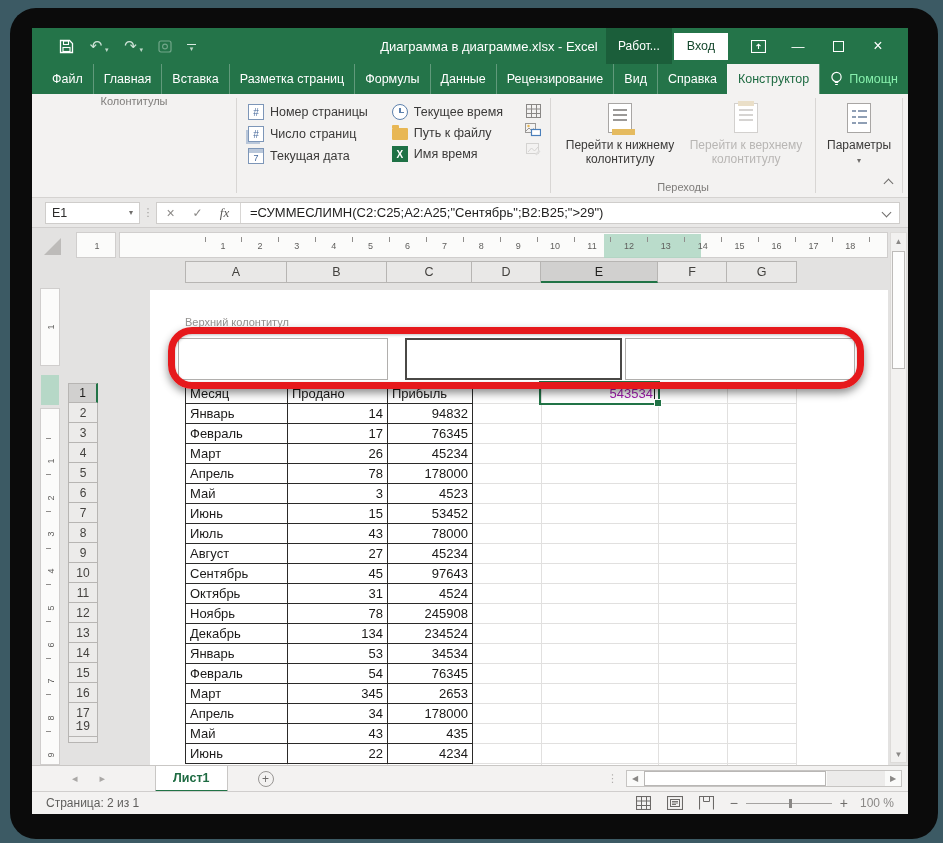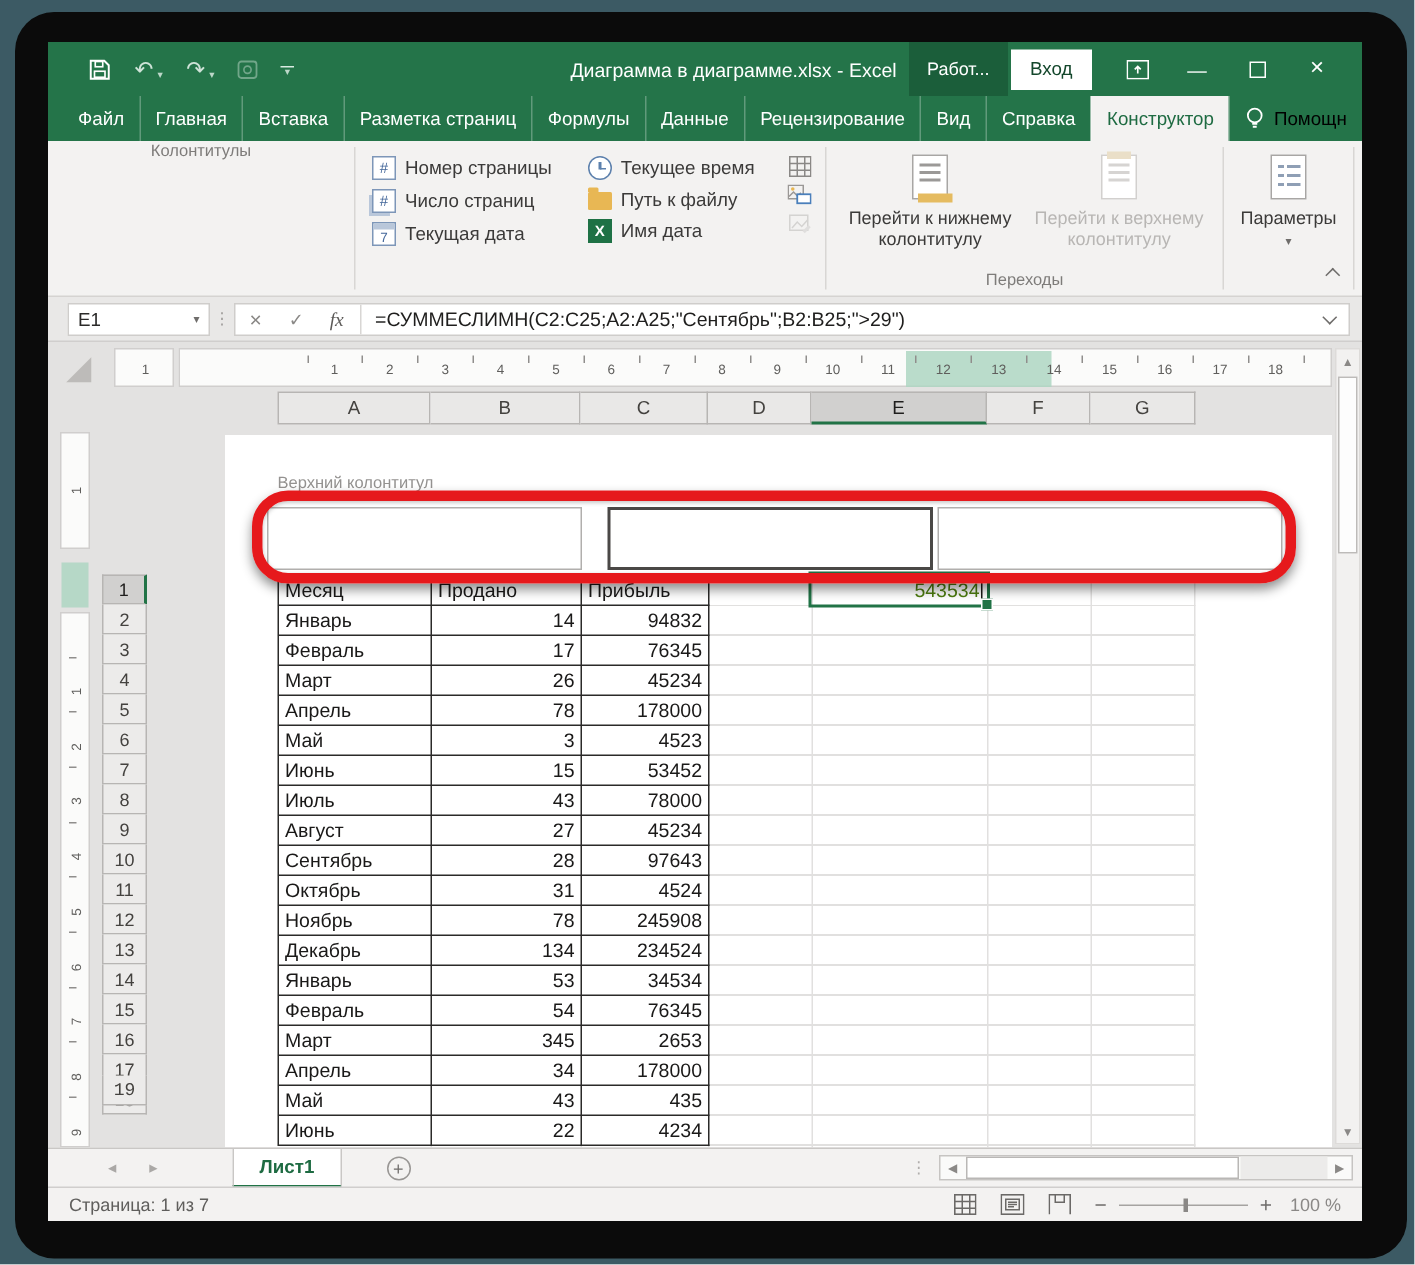--- a/index.html
+++ b/index.html
@@ -22,21 +22,21 @@
   .signin-btn { height:27px; margin-left:2px; padding:0 13px; background:#fff; color:#14472c; font-size:12.5px; display:flex; align-items:center; }
   .win-ctl { display:flex; align-items:center; margin-left:10px; }
   .win-ctl > div { width:40px; height:36px; display:flex; align-items:center; justify-content:center; color:#fff; font-size:13px; }
   .maxbox { width:11px; height:11px; border:1.2px solid #fff; }
 
   
   .tabrow { position:absolute; left:0; top:36px; width:100%; height:30px; background:#247449; display:flex; align-items:stretch; padding-left:10px; overflow:hidden; }
   .rtab { display:flex; align-items:center; padding:0 10px; color:#fff; font-size:12.5px; white-space:nowrap; cursor:default; }
   .rtab + .rtab { border-left:1px solid rgba(255,255,255,.28); }
   .rtab.active { background:#f3f2f1; color:#1e6b42; border-left:1px solid rgba(255,255,255,.28); }
-  .tab-extra { display:flex; align-items:center; gap:6px; padding:0 10px; color:#000000; font-size:12.5px; white-space:nowrap; border-left:1px solid rgba(255,255,255,.28); }
+  .tab-extra { display:flex; align-items:center; gap:6px; padding:0 10px; color:#86efac; font-size:12.5px; white-space:nowrap; border-left:1px solid rgba(255,255,255,.28); }
 
   
   .ribbon { position:absolute; left:0; top:66px; width:100%; height:104px; background:#f3f2f1; border-bottom:1px solid #d5d3d1; display:flex; align-items:stretch; }
   .rgroup { display:flex; flex-direction:column; }
   .rgroup-body { flex:1; display:flex; align-items:flex-start; padding:6px 8px 0 8px; }
   .rgroup-label { text-align:center; font-size:11px; color:#7e7c7a; padding:1px 0 4px; }
   .gsep { width:1px; background:#d8d6d4; margin:4px 0; }
   .bigbtn { width:92px; display:flex; flex-direction:column; align-items:center; gap:5px; padding-top:3px; cursor:default; }
   .bigbtn .blabel { font-size:12px; color:#3b3a39; text-align:center; line-height:1.2; }
   .bigbtn.disabled .blabel { color:#b8b6b4; }
@@ -112,21 +112,21 @@
   .gridlines { position:absolute; left:153px; top:155px; width:612px; height:381px; border-top:1px solid #e1e0df;
     background:repeating-linear-gradient(to bottom, transparent 0 19px, #e1e0df 19px 20px); }
   .vline { position:absolute; top:0; width:1px; height:381px; background:#e1e0df; }
   .dtable { position:absolute; left:153px; top:155px; border-top:1px solid #2b2a29; border-left:1px solid #2b2a29; background:#fff; z-index:5; }
   .trow { display:flex; height:20px; }
   .tcell { border-right:1px solid #2b2a29; border-bottom:1px solid #2b2a29; font-size:13px; color:#1a1918; display:flex; align-items:center; padding:0 4px; overflow:hidden; }
   .tcell.c0 { width:102px; justify-content:flex-start; }
   .tcell.c1 { width:100px; justify-content:flex-end; }
   .tcell.c2 { width:85px;  justify-content:flex-end; }
   .trow.thead .tcell { justify-content:flex-start; }
-  .active-cell { position:absolute; left:507px; top:153px; width:121px; height:24px; border:2px solid #217346; z-index:10; display:flex; align-items:center; justify-content:flex-end; padding-right:3px; font-size:13px; color:#4d7c0f; background:transparent; }
+  .active-cell { position:absolute; left:507px; top:153px; width:121px; height:24px; border:2px solid #217346; z-index:10; display:flex; align-items:center; justify-content:flex-end; padding-right:3px; font-size:13px; color:#a21caf; background:transparent; }
   .active-cell::after { content:""; position:absolute; right:-4px; bottom:-4px; width:6px; height:6px; background:#217346; border:1px solid #fff; }
   .caret { width:1px; height:14px; background:#1a1918; margin-left:1px; }
   .annotation { position:absolute; left:136px; top:99px; width:696px; height:62px; border:7px solid #e6191c; border-radius:24px; box-shadow:0 4px 8px rgba(0,0,0,.45), inset 0 1px 3px rgba(0,0,0,.25); z-index:30; pointer-events:none; }
   .vscroll { position:absolute; right:1px; top:4px; width:17px; height:531px; background:#f2f1f0; border:1px solid #dddbd9; display:flex; flex-direction:column; align-items:center; }
   .vscroll .sarrow { height:16px; display:flex; align-items:center; justify-content:center; font-size:8px; color:#8a8886; width:100%; }
   .vthumb { width:13px; height:118px; background:#fdfdfd; border:1px solid #bdbbb9; margin-top:2px; }
   .vfill { flex:1; }
 
   
   .sheettabs { position:absolute; left:0; top:737px; width:100%; height:26px; background:#f3f2f1; border-top:1px solid #c9c7c5; display:flex; align-items:center; padding-left:40px; }
@@ -260,21 +260,21 @@
                 <div class="elbtn">
                   <div class="ic ic-current-time"></div>
                   <div>Текущее время</div>
                 </div>
                 <div class="elbtn">
                   <div class="ic ic-file-path"></div>
                   <div>Путь к файлу</div>
                 </div>
                 <div class="elbtn">
                   <div class="ic ic-file-name"></div>
-                  <div>Имя дата</div>
+                  <div>Имя время</div>
                 </div>
               </div>
             <div class="elcol" style="gap:3px">
               <span class="mini-ic">
                   <svg width="15" height="14">
                     <rect x="0.5" y="0.5" width="14" height="13" fill="none" stroke="#8a8886" stroke-width="1"></rect>
                     <path d="M0.5 5h14 M0.5 9.5h14 M5.5 0.5v13 M10.5 0.5v13" stroke="#8a8886" stroke-width="1"></path>
                   </svg>
                 </span>
               <span class="mini-ic">
@@ -524,21 +524,21 @@
             <div class="tcell c1">43</div>
             <div class="tcell c2">78000</div>
           </div>
           <div class="trow">
             <div class="tcell c0">Август</div>
             <div class="tcell c1">27</div>
             <div class="tcell c2">45234</div>
           </div>
           <div class="trow">
             <div class="tcell c0">Сентябрь</div>
-            <div class="tcell c1">28</div>
+            <div class="tcell c1">45</div>
             <div class="tcell c2">97643</div>
           </div>
           <div class="trow">
             <div class="tcell c0">Октябрь</div>
             <div class="tcell c1">31</div>
             <div class="tcell c2">4524</div>
           </div>
           <div class="trow">
             <div class="tcell c0">Ноябрь</div>
             <div class="tcell c1">78</div>
@@ -606,21 +606,21 @@
         <div class="hscroll">
           <span class="sbtn">◀</span>
           <span class="hthumb"></span>
           <span class="htrack"></span>
           <span class="sbtn">▶</span>
         </div>
       </div>
     </div>
 
     <div class="statusbar">
-      <span class="sb-left">Страница: 1 из 7</span>
+      <span class="sb-left">Страница: 2 из 1</span>
       <div class="sb-right">
         <span class="viewbtn">
             <svg width="15" height="14">
               <rect x="0.5" y="0.5" width="14" height="13" fill="none" stroke="#6b6967" stroke-width="1.1"></rect>
               <path d="M0.5 5h14 M0.5 9.5h14 M5.5 0.5v13 M10.5 0.5v13" stroke="#6b6967" stroke-width="1"></path>
             </svg>
           </span>
         <span class="viewbtn">
             <svg width="16" height="14">
               <rect x="0.5" y="0.5" width="15" height="13" fill="none" stroke="#6b6967" stroke-width="1.1"></rect>

